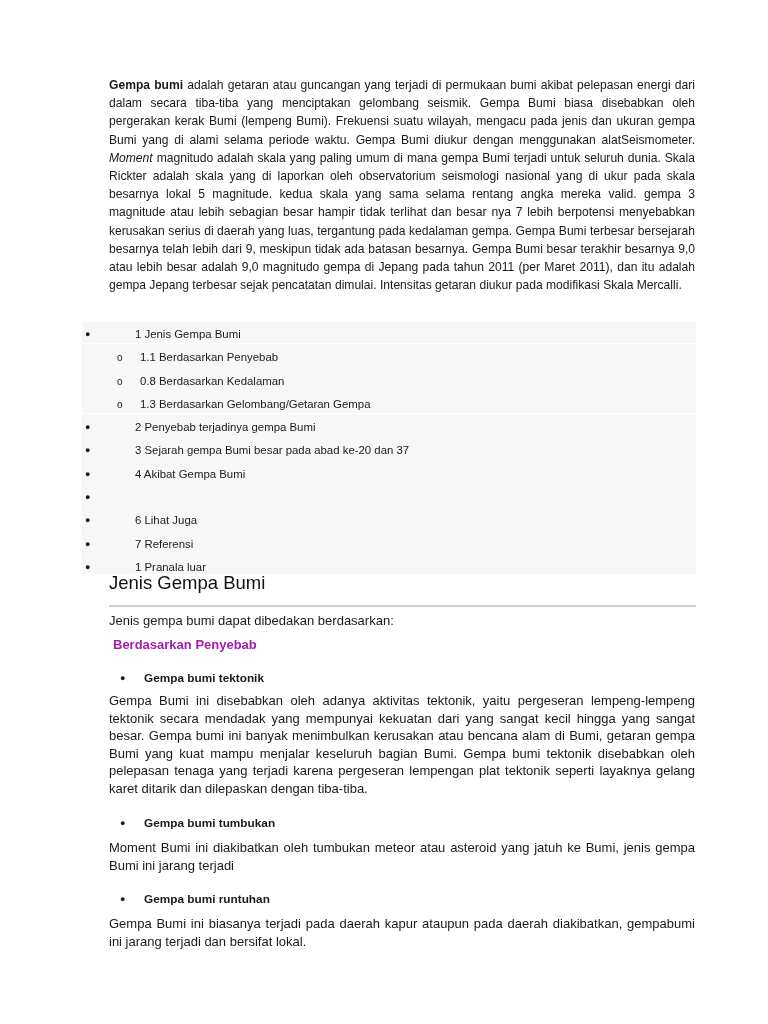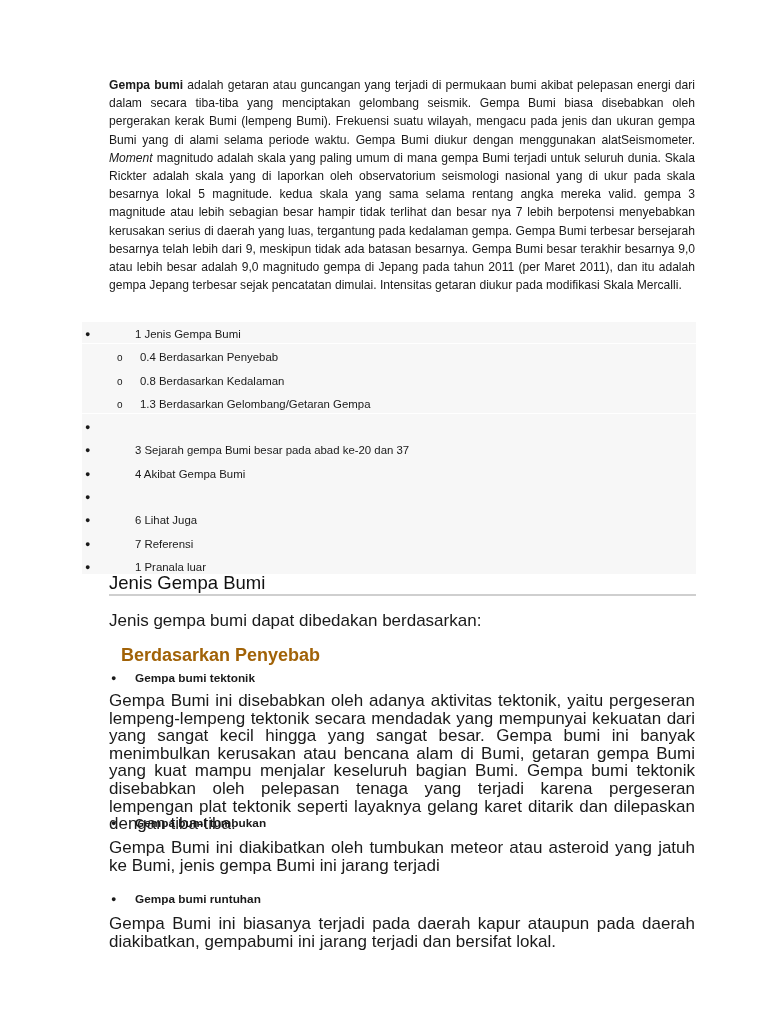--- a/index.html
+++ b/index.html
@@ -15,57 +15,58 @@
 
   .toc { position: absolute; left: 82px; top: 323px; width: 614px; margin: 0; padding: 0; list-style: none; }
   .toc-row { position: relative; height: 23.3px; font-size: 11.4px; line-height: 23.3px; }
   .toc-row.l1 .txt { position: absolute; left: 29px; margin-left: 24px; }
   .toc-row.l1 .bul { position: absolute; left: 3px; top: 0; font-size: 9px; }
   .toc-row.l2 .txt { position: absolute; left: 58px; }
   .toc-row.l2 .bul { position: absolute; left: 35px; top: 0; font-size: 10px; }
   .shade { position: absolute; background: #f7f7f7; }
 
   .h2 { position: absolute; left: 109px; top: 572px; width: 587px; font-size: 18.5px;
-        font-weight: normal; margin: 0; padding-bottom: 0; border-bottom: 2px solid #cfcfcf; color: #111; }
-  .p { position: absolute; left: 109px; width: 586px; margin: 0; font-size: 17px;
+        font-weight: normal; margin: 0; padding-bottom: 11px; border-bottom: 2px solid #cfcfcf; color: #111; }
+  .p { position: absolute; left: 109px; width: 586px; margin: 0; font-size: 13px;
        line-height: 17.6px; text-align: justify; }
-  .h3 { position: absolute; left: 109px; top: 633px; margin: 12px; font-size: 18px; font-weight: bold; color: #a16207; }
-  .sub { position: absolute; left: 111px; margin: 0; font-size: 11.8px; font-weight: bold; }
+  .h3 { position: absolute; left: 109px; top: 633px; margin: 4px; font-size: 13px; font-weight: bold; color: #a21caf; }
+  .sub { position: absolute; left: 120px; margin: 0; font-size: 11.8px; font-weight: bold; }
   .sub .bul { display: inline-block; width: 24px; font-size: 9px; font-weight: normal; vertical-align: 1px; }
 </style>
 </head>
 <body>
 
 <div class="page">
 
   <p class="intro"><b>Gempa bumi</b><span> adalah getaran atau guncangan yang terjadi di permukaan </span><span class="u">bumi</span><span> akibat pelepasan energi dari dalam secara tiba-tiba yang menciptakan gelombang seismik. Gempa Bumi biasa disebabkan oleh pergerakan kerak Bumi (lempeng Bumi). Frekuensi suatu wilayah, mengacu pada jenis dan ukuran gempa Bumi yang di alami selama periode waktu. Gempa Bumi diukur dengan menggunakan alatSeismometer. </span><i>Moment</i><span> magnitudo adalah skala yang paling umum di mana gempa Bumi terjadi untuk seluruh dunia. Skala Rickter adalah skala yang di laporkan oleh observatorium seismologi nasional yang di ukur pada skala besarnya lokal 5 magnitude. kedua skala yang sama selama rentang angka mereka valid. gempa 3 magnitude atau lebih sebagian besar hampir tidak terlihat dan besar nya 7 lebih berpotensi menyebabkan kerusakan serius di daerah yang luas, tergantung pada kedalaman gempa. Gempa Bumi terbesar bersejarah besarnya telah lebih dari 9, meskipun tidak ada batasan besarnya. Gempa Bumi besar terakhir besarnya 9,0 atau lebih besar adalah 9,0 magnitudo gempa di Jepang pada tahun 2011 (per Maret 2011), dan itu adalah gempa Jepang terbesar sejak pencatatan dimulai. Intensitas getaran diukur pada modifikasi Skala Mercalli.</span></p>
 
   <div class="shade" style="left:82px;top:322px;width:614px;height:21px;"></div>
   <div class="shade" style="left:82px;top:344px;width:614px;height:69px;"></div>
   <div class="shade" style="left:82px;top:414px;width:614px;height:160px;"></div>
 
   <ul class="toc">
     <li class="toc-row l1">
         <span class="bul">●</span>
         <span class="txt">1 Jenis Gempa Bumi</span>
       </li>
     <li class="toc-row l2">
         <span class="bul">o</span>
-        <span class="txt">0.4 Berdasarkan Penyebab</span>
+        <span class="txt">1.1 Berdasarkan Penyebab</span>
       </li>
     <li class="toc-row l2">
         <span class="bul">o</span>
         <span class="txt">0.8 Berdasarkan Kedalaman</span>
       </li>
     <li class="toc-row l2">
         <span class="bul">o</span>
         <span class="txt">1.3 Berdasarkan Gelombang/Getaran Gempa</span>
       </li>
     <li class="toc-row l1">
         <span class="bul">●</span>
+        <span class="txt">2 Penyebab terjadinya gempa Bumi</span>
       </li>
     <li class="toc-row l1">
         <span class="bul">●</span>
         <span class="txt">3 Sejarah gempa Bumi besar pada abad ke-20 dan 37</span>
       </li>
     <li class="toc-row l1">
         <span class="bul">●</span>
         <span class="txt">4 Akibat Gempa Bumi</span>
       </li>
     <li class="toc-row l1">
@@ -88,18 +89,18 @@
   <h2 class="h2">Jenis Gempa Bumi</h2>
 
   <p class="p" style="top:612px;">Jenis gempa bumi dapat dibedakan berdasarkan:</p>
 
   <h3 class="h3">Berdasarkan Penyebab</h3>
 
   <p class="sub" style="top:671px;"><span class="bul">●</span><span>Gempa bumi tektonik</span></p>
   <p class="p" style="top:692px;">Gempa Bumi ini disebabkan oleh adanya aktivitas tektonik, yaitu pergeseran lempeng-lempeng tektonik secara mendadak yang mempunyai kekuatan dari yang sangat kecil hingga yang sangat besar. Gempa bumi ini banyak menimbulkan kerusakan atau bencana alam di Bumi, getaran gempa Bumi yang kuat mampu menjalar keseluruh bagian Bumi. Gempa bumi tektonik disebabkan oleh pelepasan tenaga yang terjadi karena pergeseran lempengan plat tektonik seperti layaknya gelang karet ditarik dan dilepaskan dengan tiba-tiba.</p>
 
   <p class="sub" style="top:816px;"><span class="bul">●</span><span>Gempa bumi tumbukan</span></p>
-  <p class="p" style="top:839px;">Gempa Bumi ini diakibatkan oleh tumbukan meteor atau asteroid yang jatuh ke Bumi, jenis gempa Bumi ini jarang terjadi</p>
+  <p class="p" style="top:839px;">Moment Bumi ini diakibatkan oleh tumbukan meteor atau asteroid yang jatuh ke Bumi, jenis gempa Bumi ini jarang terjadi</p>
 
   <p class="sub" style="top:892px;"><span class="bul">●</span><span>Gempa bumi runtuhan</span></p>
   <p class="p" style="top:915px;">Gempa Bumi ini biasanya terjadi pada daerah kapur ataupun pada daerah diakibatkan, gempabumi ini jarang terjadi dan bersifat lokal.</p>
 
 </div>
 
 </body></html>

